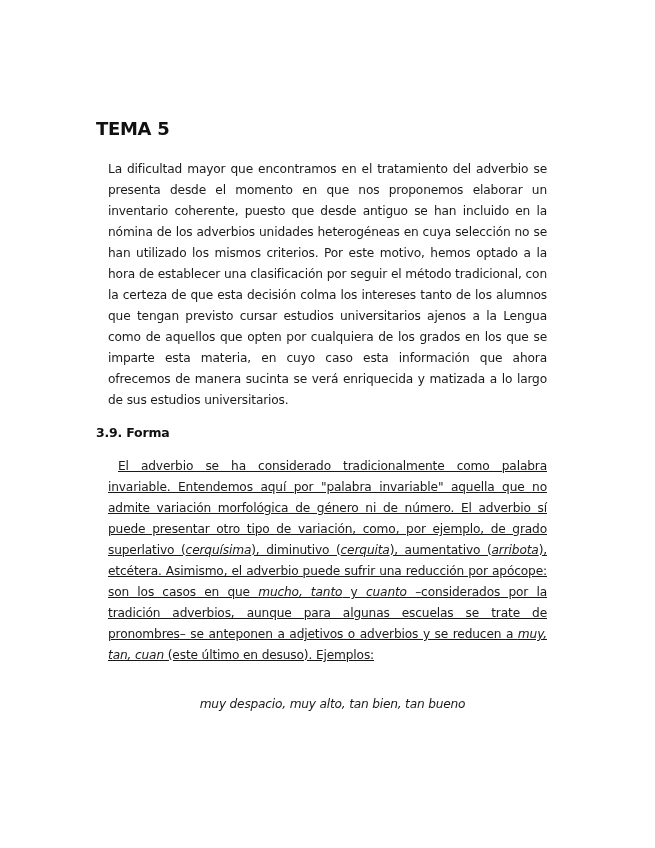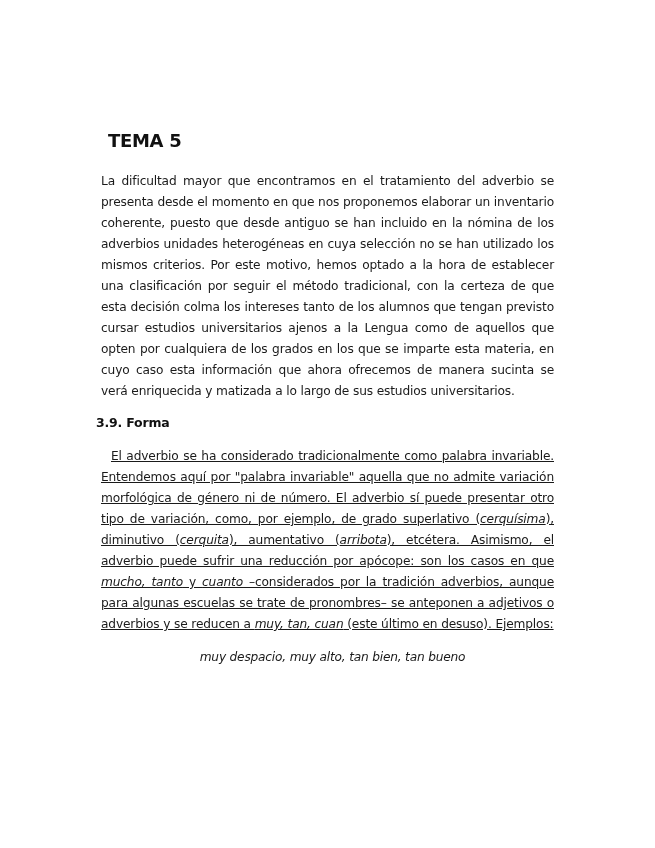--- a/index.html
+++ b/index.html
@@ -3,36 +3,36 @@
   <meta charset="utf-8">
   <style>
     html, body { margin: 0; padding: 0; background: #ffffff; }
     body { width: 655px; height: 848px; position: relative; overflow: hidden; }
     .page {
       position: absolute; left: 96px; top: 117px; width: 463px;
       font-family: "DejaVu Sans", sans-serif; color: #1a1a1a;
     }
     .title {
       font-family: "DejaVu Sans", sans-serif; font-weight: bold;
-      font-size: 18px; letter-spacing: -0.3px; margin: 12px; line-height: 24px;
+      font-size: 18px; letter-spacing: -0.3px; margin: 0; line-height: 24px;
       color: #111;
     }
     .para {
       font-size: 12.2px; line-height: 21px; text-align: justify;
-      margin: 5px; letter-spacing: -0.15px;
+      margin: 12px; letter-spacing: -0.15px;
     }
     .p1 { margin-top: 18px; }
     .subheading {
       font-weight: bold; font-size: 12.5px; line-height: 20px;
       margin: 11px 0 0 0; letter-spacing: -0.2px; color: #111;
     }
     .p2 { margin-top: 13px; text-indent: 10px; text-decoration: underline; }
     .example {
       font-style: italic; font-size: 12.2px; text-align: center;
-      margin-top: 12px; line-height: 21px; letter-spacing: -0.2px;
+      margin-top: 28px; line-height: 21px; letter-spacing: -0.2px;
       padding-left: 10px;
     }
     em { font-style: italic; }
   </style>
 </head>
 <body>
 
 <div class="page">
   <h1 class="title">TEMA 5</h1>
 

